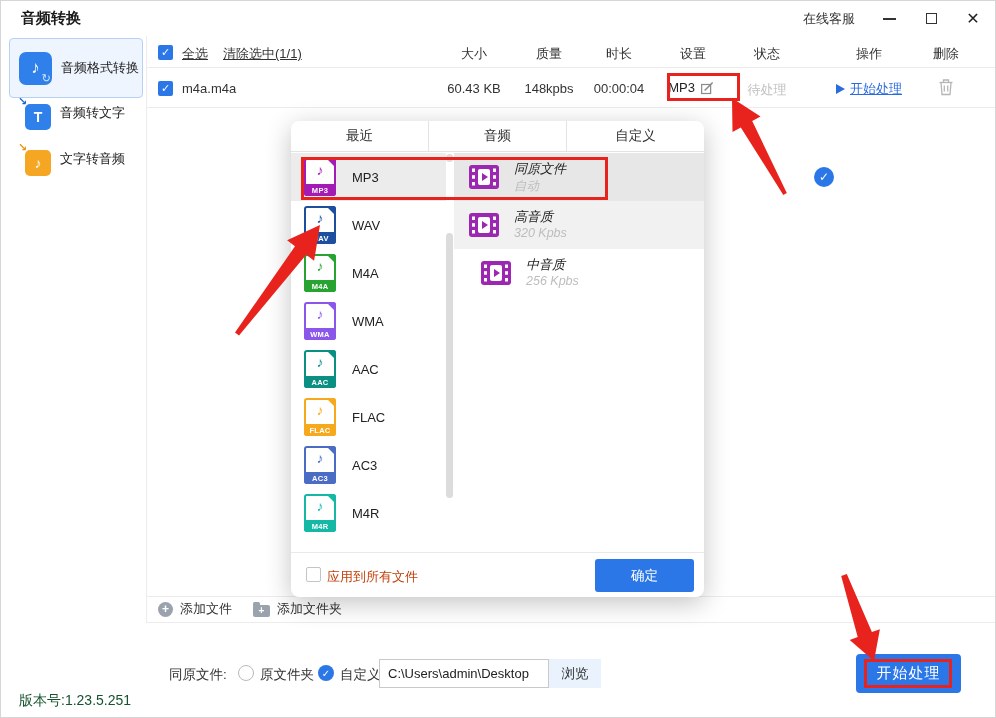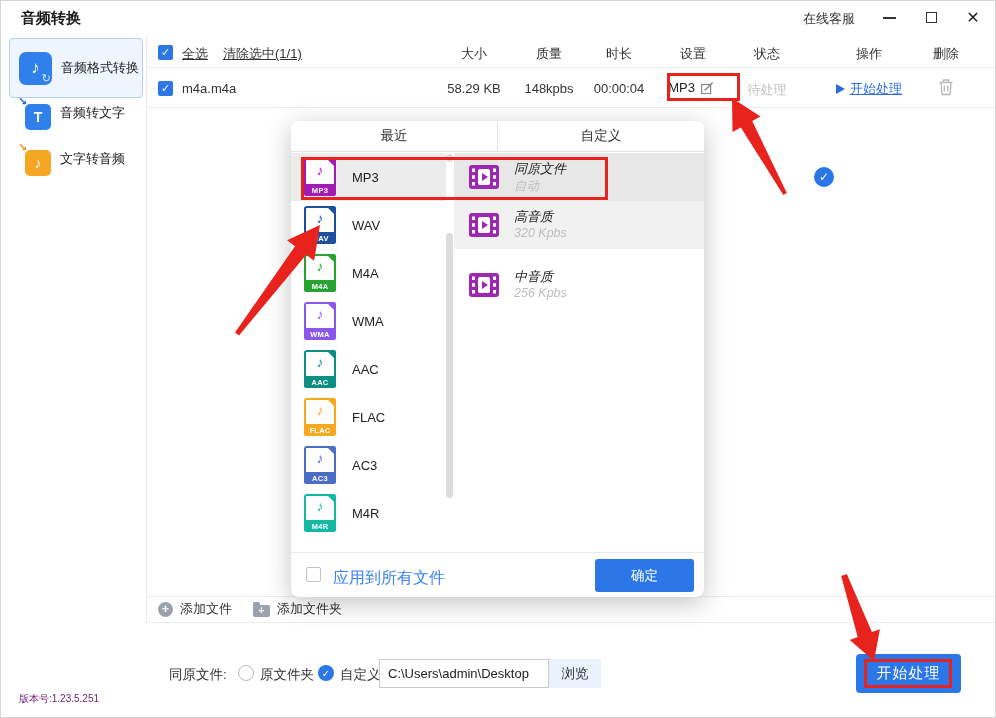--- a/index.html
+++ b/index.html
@@ -3,21 +3,21 @@
 <meta charset="utf-8">
 <style>
 * { box-sizing: border-box; margin: 0; padding: 0; }
 html,body { width: 996px; height: 718px; }
 body { font-family: "Liberation Sans", "DejaVu Sans", sans-serif; background: #fff; position: relative; overflow: hidden; }
 .page { position: absolute; inset: 0; width: 996px; height: 718px; background: #fff; border: 1px solid #d6d6d6; }
 
 
 .titlebar { position: absolute; left: 0; top: 0; right: 0; height: 35px; display: flex; align-items: center; padding: 0 14px 0 20px; }
 .win-title { font-size: 15px; font-weight: bold; color: #1a1a1a; }
-.tb-right { margin-left: auto; display: flex; align-items: flex-start; gap: 26px; }
+.tb-right { margin-left: auto; display: flex; align-items: center; gap: 26px; }
 .svc { font-size: 13px; color: #333; cursor: pointer; }
 .win-btn { width: 16px; height: 16px; display: flex; align-items: center; justify-content: center; cursor: pointer; }
 .min-glyph { width: 13px; height: 2px; background: #333; }
 .max-glyph { width: 11px; height: 11px; border: 1.5px solid #333; }
 .close-glyph { font-size: 16px; color: #222; line-height: 1; }
 
 
 .side-item { position: absolute; left: 8px; width: 134px; display: flex; align-items: center; gap: 9px; padding-left: 9px; cursor: pointer; }
 .side-item.active { top: 37px; height: 60px; background: #eef5fe; border: 1px solid #b5d2f4; border-radius: 4px; }
 .side-item.i2 { top: 90px; height: 44px; }
@@ -49,21 +49,21 @@
 .folder-plus::before { content: ""; position: absolute; left: 0; top: -3px; width: 7px; height: 4px; background: #9aa3ad; border-radius: 1.5px 1.5px 0 0; }
 
 
 .blabel { position: absolute; font-size: 13.5px; color: #333; white-space: nowrap; }
 .radio { position: absolute; width: 16px; height: 16px; border-radius: 50%; cursor: pointer; }
 .radio.off { border: 1.5px solid #b9b9b9; background: #fff; }
 .radio.on { background: var(--accent); color: #fff; display: flex; align-items: center; justify-content: center; font-size: 10px; font-weight: bold; }
 .path-input { position: absolute; left: 378px; top: 658px; width: 170px; height: 29px; border: 1px solid #c9c9c9; background: #fff; font-size: 13px; color: #222; padding: 0 8px; font-family: "Liberation Sans", "DejaVu Sans", sans-serif; }
 .browse-btn { position: absolute; left: 548px; top: 658px; width: 52px; height: 29px; background: #e9f2fd; border: none; font-size: 13.5px; color: #333; cursor: pointer; font-family: inherit; }
 .start-btn { position: absolute; left: 855px; top: 653px; width: 105px; height: 39px; background: var(--accent); border: none; border-radius: 4px; color: #fff; font-size: 15px; letter-spacing: 1px; cursor: pointer; font-family: inherit; }
-.version { position: absolute; left: 18px; top: 691px; font-size: 10px; color: #701a75; }
+.version { position: absolute; left: 18px; top: 691px; font-size: 14px; color: #14532d; }
 
 
 .dialog { position: absolute; left: 290px; top: 120px; width: 413px; height: 476px; background: #fff; border-radius: 8px; box-shadow: 0 6px 26px rgba(0,0,0,.24); z-index: 10; }
 .tabbar { position: absolute; left: 0; top: 0; width: 413px; height: 31px; display: flex; border-bottom: 1px solid #e3e3e3; }
 .tab { flex: 1; display: flex; align-items: center; justify-content: center; font-size: 13.5px; color: #333; cursor: pointer; }
 .tab + .tab { border-left: 1px solid #e3e3e3; }
 .fmt-item { position: absolute; left: 0; width: 155px; height: 48px; display: flex; align-items: center; gap: 16px; padding-left: 13px; cursor: pointer; }
 .fmt-item.sel { background: #ececec; }
 .fmt-label { font-size: 13px; color: #222; }
 .fmt-icon { position: relative; width: 32px; height: 38px; border: 2px solid var(--c); border-radius: 3px; background: #fff; flex: 0 0 32px; }
@@ -71,21 +71,21 @@
 .fmt-icon .note { position: absolute; left: 0; right: 0; top: 3px; text-align: center; color: var(--c); font-size: 14px; line-height: 1; }
 .fmt-icon .badge { position: absolute; left: -2px; right: -2px; bottom: -2px; background: var(--c); color: #fff; font-size: 7.5px; font-weight: bold; text-align: center; padding: 1.5px 0; border-radius: 0 0 3px 3px; letter-spacing: .3px; }
 .scroll-thumb { position: absolute; left: 155px; width: 7px; border-radius: 3.5px; background: #dcdcdc; cursor: pointer; }
 .q-row { position: absolute; left: 163px; width: 250px; height: 48px; cursor: pointer; border-radius: 0; font-style: italic; }
 .q-row .film { position: absolute; left: 15px; top: 12px; color: var(--film); }
 .q-title { position: absolute; left: 60px; top: 7px; font-size: 13px; color: #222; }
 .q-sub { position: absolute; left: 60px; top: 25px; font-size: 12.5px; color: #bdbdbd; }
 .q-check { position: absolute; left: 360px; top: 14px; width: 20px; height: 20px; border-radius: 50%; background: var(--accent); color: #fff; font-size: 12px; font-weight: bold; display: flex; align-items: center; justify-content: center; }
 .dfooter { position: absolute; left: 0; top: 431px; width: 413px; height: 45px; border-top: 1px solid #e9e9e9; border-radius: 0 0 8px 8px; }
 .chk-off { position: absolute; left: 15px; top: 14px; width: 15px; height: 15px; border: 1.5px solid #c4c4c4; border-radius: 2px; background: #fff; cursor: pointer; }
-.apply-label { position: absolute; left: 42px; top: 15px; font-size: 16px; color: #3b82f6; }
+.apply-label { position: absolute; left: 36px; top: 15px; font-size: 13px; color: #c2410c; }
 .dlg-btn { position: absolute; top: 6px; width: 99px; height: 33px; border-radius: 3px; font-size: 13.5px; cursor: pointer; font-family: inherit; }
 .btn-cancel { left: 198px; background: #fff; border: 1px solid #dcdcdc; color: #333; }
 .btn-ok { left: 304px; background: var(--accent); border: none; color: #fff; }
 
 
 .red-box { position: absolute; border: 3px solid var(--red); z-index: 40; pointer-events: none; }
 .arrows { position: absolute; inset: 0; z-index: 50; pointer-events: none; }
 
 
 .icon-svg { display: block; }
@@ -141,21 +141,21 @@
   <span class="cell" style="left:548px;top:44px;">质量</span>
   <span class="cell" style="left:618px;top:44px;">时长</span>
   <span class="cell" style="left:692px;top:44px;">设置</span>
   <span class="cell" style="left:766px;top:44px;">状态</span>
   <span class="cell" style="left:868px;top:44px;">操作</span>
   <span class="cell" style="left:945px;top:44px;">删除</span>
   <div class="hline" style="top:66px;"></div>
 
   <div class="chk" style="position:absolute;left:157px;top:80px;">✓</div>
   <span class="cell" style="left:181px;top:80px;transform:none;">m4a.m4a</span>
-  <span class="cell" style="left:473px;top:80px;">58.29 KB</span>
+  <span class="cell" style="left:473px;top:80px;">60.43 KB</span>
   <span class="cell" style="left:548px;top:80px;">148kpbs</span>
   <span class="cell" style="left:618px;top:80px;">00:00:04</span>
   <span class="cell fmt-cell" style="left:690px;top:79px;">
     <span>MP3</span>
     <svg class="icon-svg" width="14" height="14" viewBox="0 0 14 14">
         <rect x="1.5" y="3.5" width="9" height="9" fill="none" stroke="#8a8a8a" stroke-width="1.2"></rect>
         <line x1="4.5" y1="9.5" x2="12.5" y2="1.5" stroke="#8a8a8a" stroke-width="1.5"></line>
       </svg>
   </span>
   <span class="cell muted" style="left:766px;top:80px;">待处理</span>
@@ -190,20 +190,21 @@
   <span class="radio on" style="left:317px;top:664px;">✓</span>
   <span class="blabel" style="left:339px;top:665px;">自定义</span>
   <input class="path-input" type="text" value="C:\Users\admin\Desktop" style="">
   <button class="browse-btn">浏览</button>
   <button class="start-btn">开始处理</button>
   <span class="version">版本号:1.23.5.251</span>
 
   <div class="dialog">
     <div class="tabbar">
       <span class="tab">最近</span>
+      <span class="tab">音频</span>
       <span class="tab">自定义</span>
     </div>
 
     <div class="fmt-item sel" style="top:32px;">
       <span class="fmt-icon" style="--c: #a31bb5;">
           <span class="fold"></span>
           <span class="note">♪</span>
           <span class="badge">MP3</span>
         </span>
       <span class="fmt-label">MP3</span>
@@ -296,21 +297,21 @@
             <rect x="24" y="3.5" width="3" height="3.5" fill="#fff"></rect>
             <rect x="24" y="10.2" width="3" height="3.5" fill="#fff"></rect>
             <rect x="24" y="17" width="3" height="3.5" fill="#fff"></rect>
             <rect x="9" y="4" width="12" height="16" rx="2" fill="#fff"></rect>
             <polygon points="13,8 19,12 13,16" fill="currentColor"></polygon>
           </svg>
         </span>
       <span class="q-title">高音质</span>
       <span class="q-sub">320 Kpbs</span>
     </div>
-    <div class="q-row" style="top:140px;">
+    <div class="q-row" style="top:128px;margin-left:12px;">
       <span class="film">
           <svg class="icon-svg" width="30" height="24" viewBox="0 0 30 24">
             <rect width="30" height="24" rx="3" fill="currentColor"></rect>
             <rect x="3" y="3.5" width="3" height="3.5" fill="#fff"></rect>
             <rect x="3" y="10.2" width="3" height="3.5" fill="#fff"></rect>
             <rect x="3" y="17" width="3" height="3.5" fill="#fff"></rect>
             <rect x="24" y="3.5" width="3" height="3.5" fill="#fff"></rect>
             <rect x="24" y="10.2" width="3" height="3.5" fill="#fff"></rect>
             <rect x="24" y="17" width="3" height="3.5" fill="#fff"></rect>
             <rect x="9" y="4" width="12" height="16" rx="2" fill="#fff"></rect>

